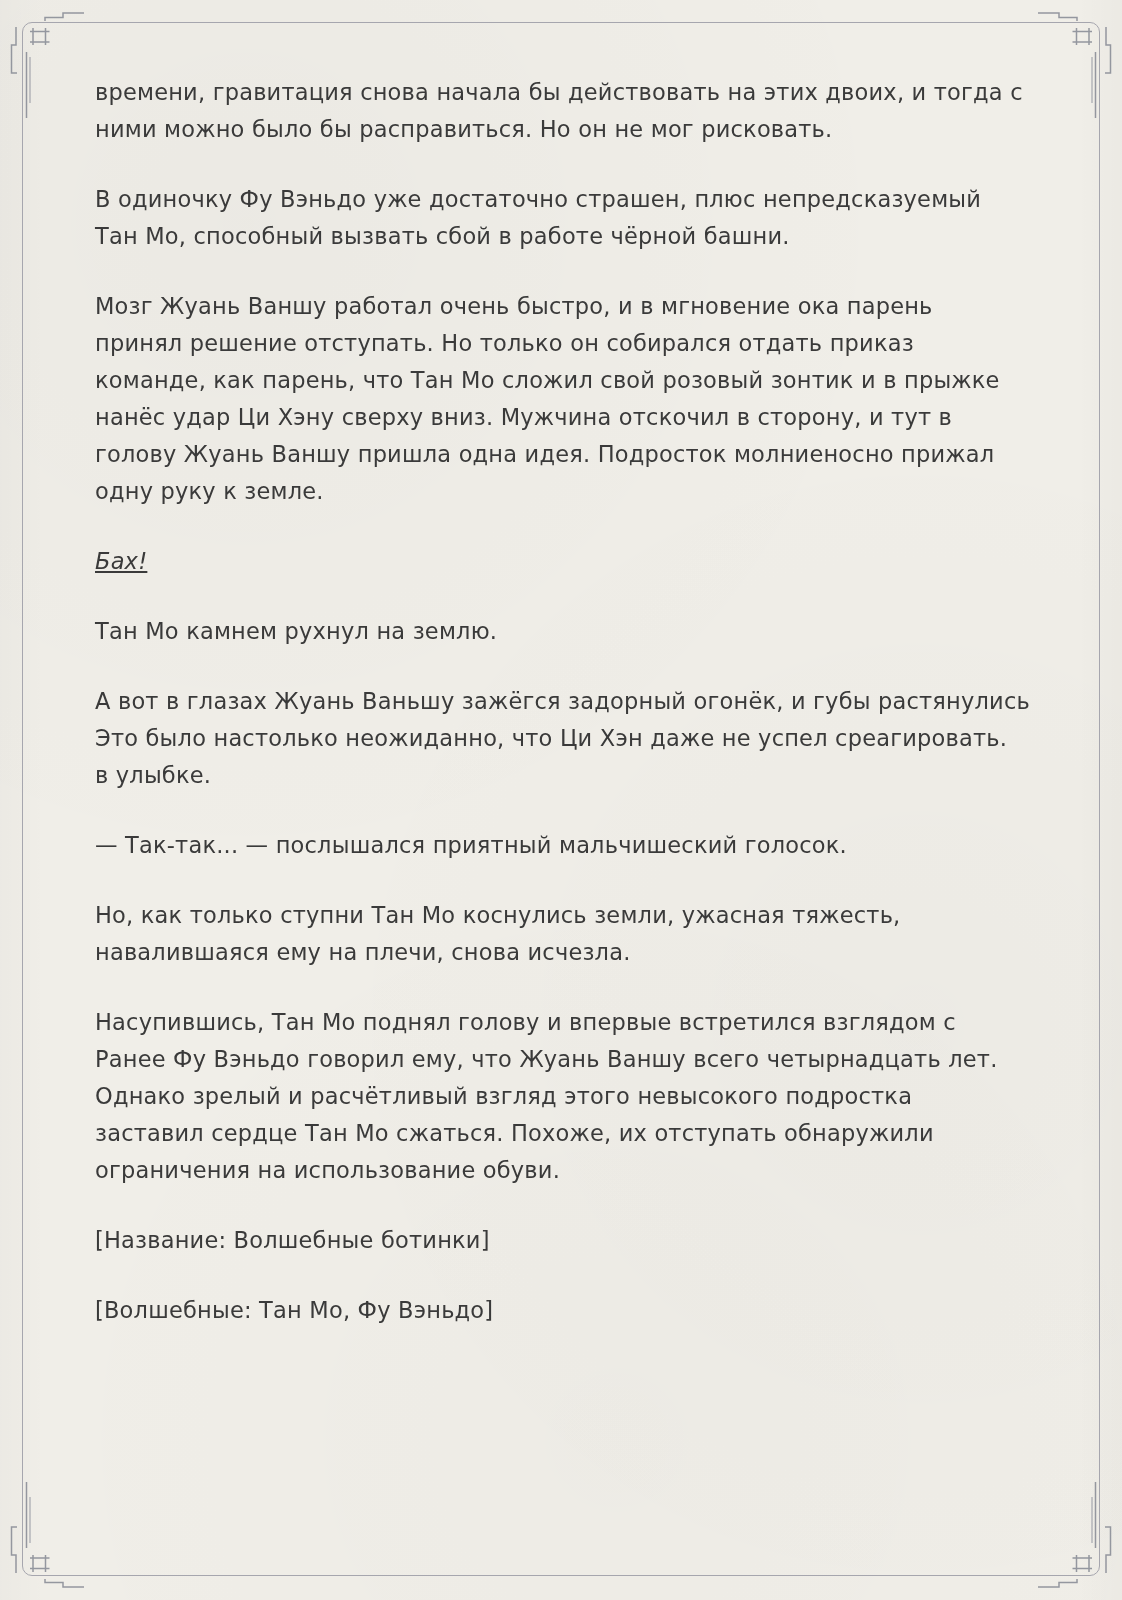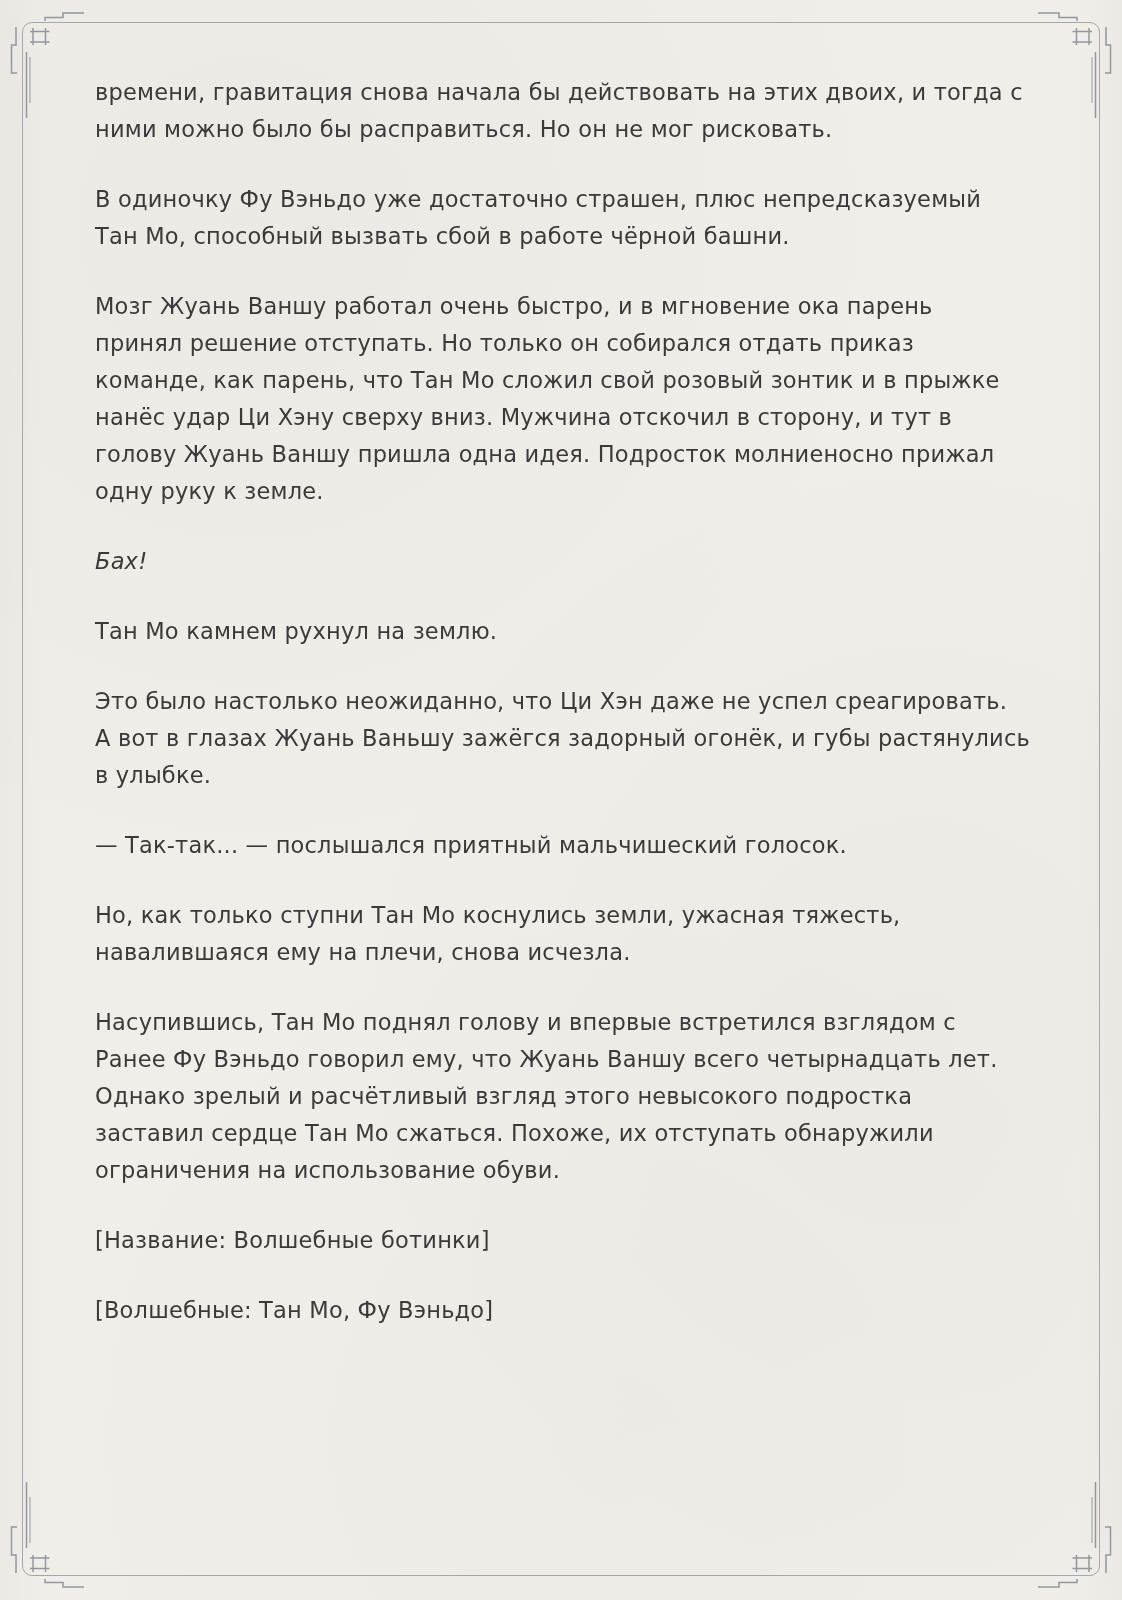--- a/index.html
+++ b/index.html
@@ -37,21 +37,21 @@
   .content{
     position:absolute;left:95px;top:74px;width:935px;
     color:var(--text);
   }
   .content p{
     margin:0 0 33px 0;
     font-size:22.5px;
     line-height:37px;
     letter-spacing:0.2px;
   }
-  .content p.italic{font-style:italic;}
+  .content p.italic{font-style:italic;text-decoration:underline;}
   .content .line{display:block;white-space:nowrap;}
 </style>
 </head>
 <body>
 
 <div class="frame-border"></div>
 
 <svg width="0" height="0" style="position:absolute" aria-hidden="true">
   <defs>
     <g id="corner-ornament" fill="none" stroke="currentColor" stroke-width="1.5">
@@ -106,22 +106,22 @@
       <span class="line">голову Жуань Ваншу пришла одна идея. Подросток молниеносно прижал</span>
       <span class="line">одну руку к земле.</span>
     </p>
     <p class="italic">
       <span class="line">Бах!</span>
     </p>
     <p>
       <span class="line">Тан Мо камнем рухнул на землю.</span>
     </p>
     <p>
+      <span class="line">А вот в глазах Жуань Ваньшу зажёгся задорный огонёк, и губы растянулись</span>
       <span class="line">Это было настолько неожиданно, что Ци Хэн даже не успел среагировать.</span>
-      <span class="line">А вот в глазах Жуань Ваньшу зажёгся задорный огонёк, и губы растянулись</span>
       <span class="line">в улыбке.</span>
     </p>
     <p>
       <span class="line">— Так-так... — послышался приятный мальчишеский голосок.</span>
     </p>
     <p>
       <span class="line">Но, как только ступни Тан Мо коснулись земли, ужасная тяжесть,</span>
       <span class="line">навалившаяся ему на плечи, снова исчезла.</span>
     </p>
     <p>

